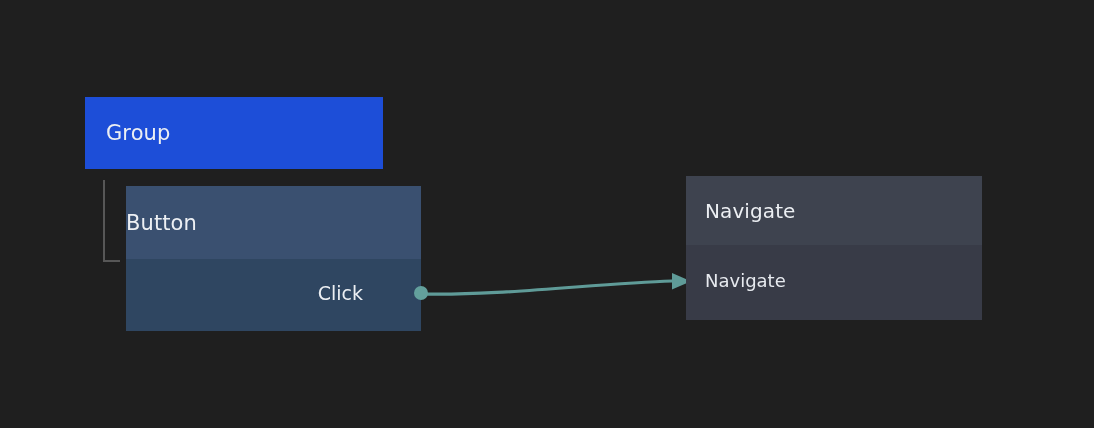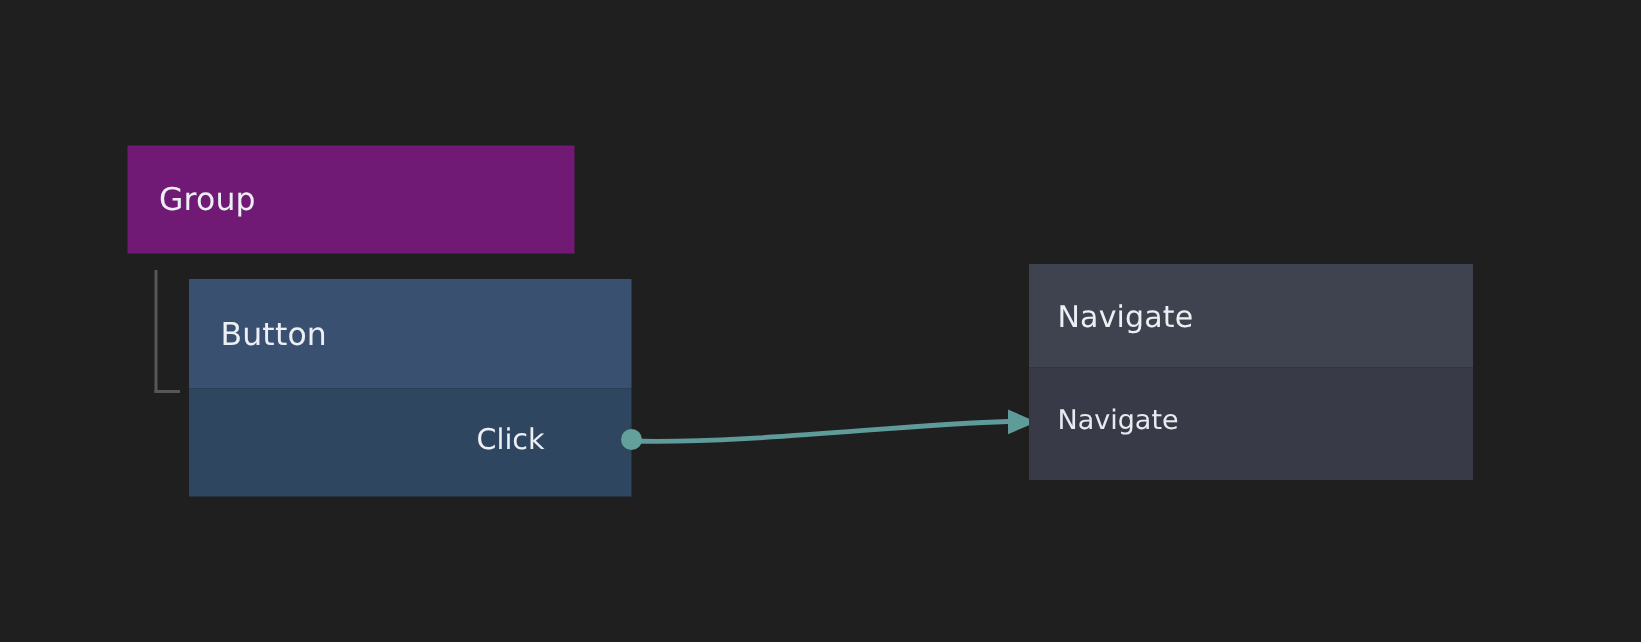--- a/index.html
+++ b/index.html
@@ -51,21 +51,21 @@
     box-sizing: border-box;
     position: relative;
   }
 
   
   #node-group {
     left: 85px;
     top: 97px;
     width: 298px;
     height: 72px;
-    background: #701a75;
+    background: #1d4ed8;
   }
   #node-group .node-header {
     width: 100%;
     height: 100%;
     padding-left: 21px;
     font-size: 21px;
     font-weight: 400;
   }
 
   
@@ -84,21 +84,20 @@
   #node-button {
     left: 126px;
     top: 186px;
     width: 295px;
     height: 145px;
   }
   #node-button .node-header {
     width: 100%;
     height: 73px;
     background: #3a5070;
-    padding-left: 21px;
     font-size: 21px;
   }
   #node-button .node-body {
     width: 100%;
     height: 72px;
     background: #2f4661;
   }
 
   
   .port-row-out {

